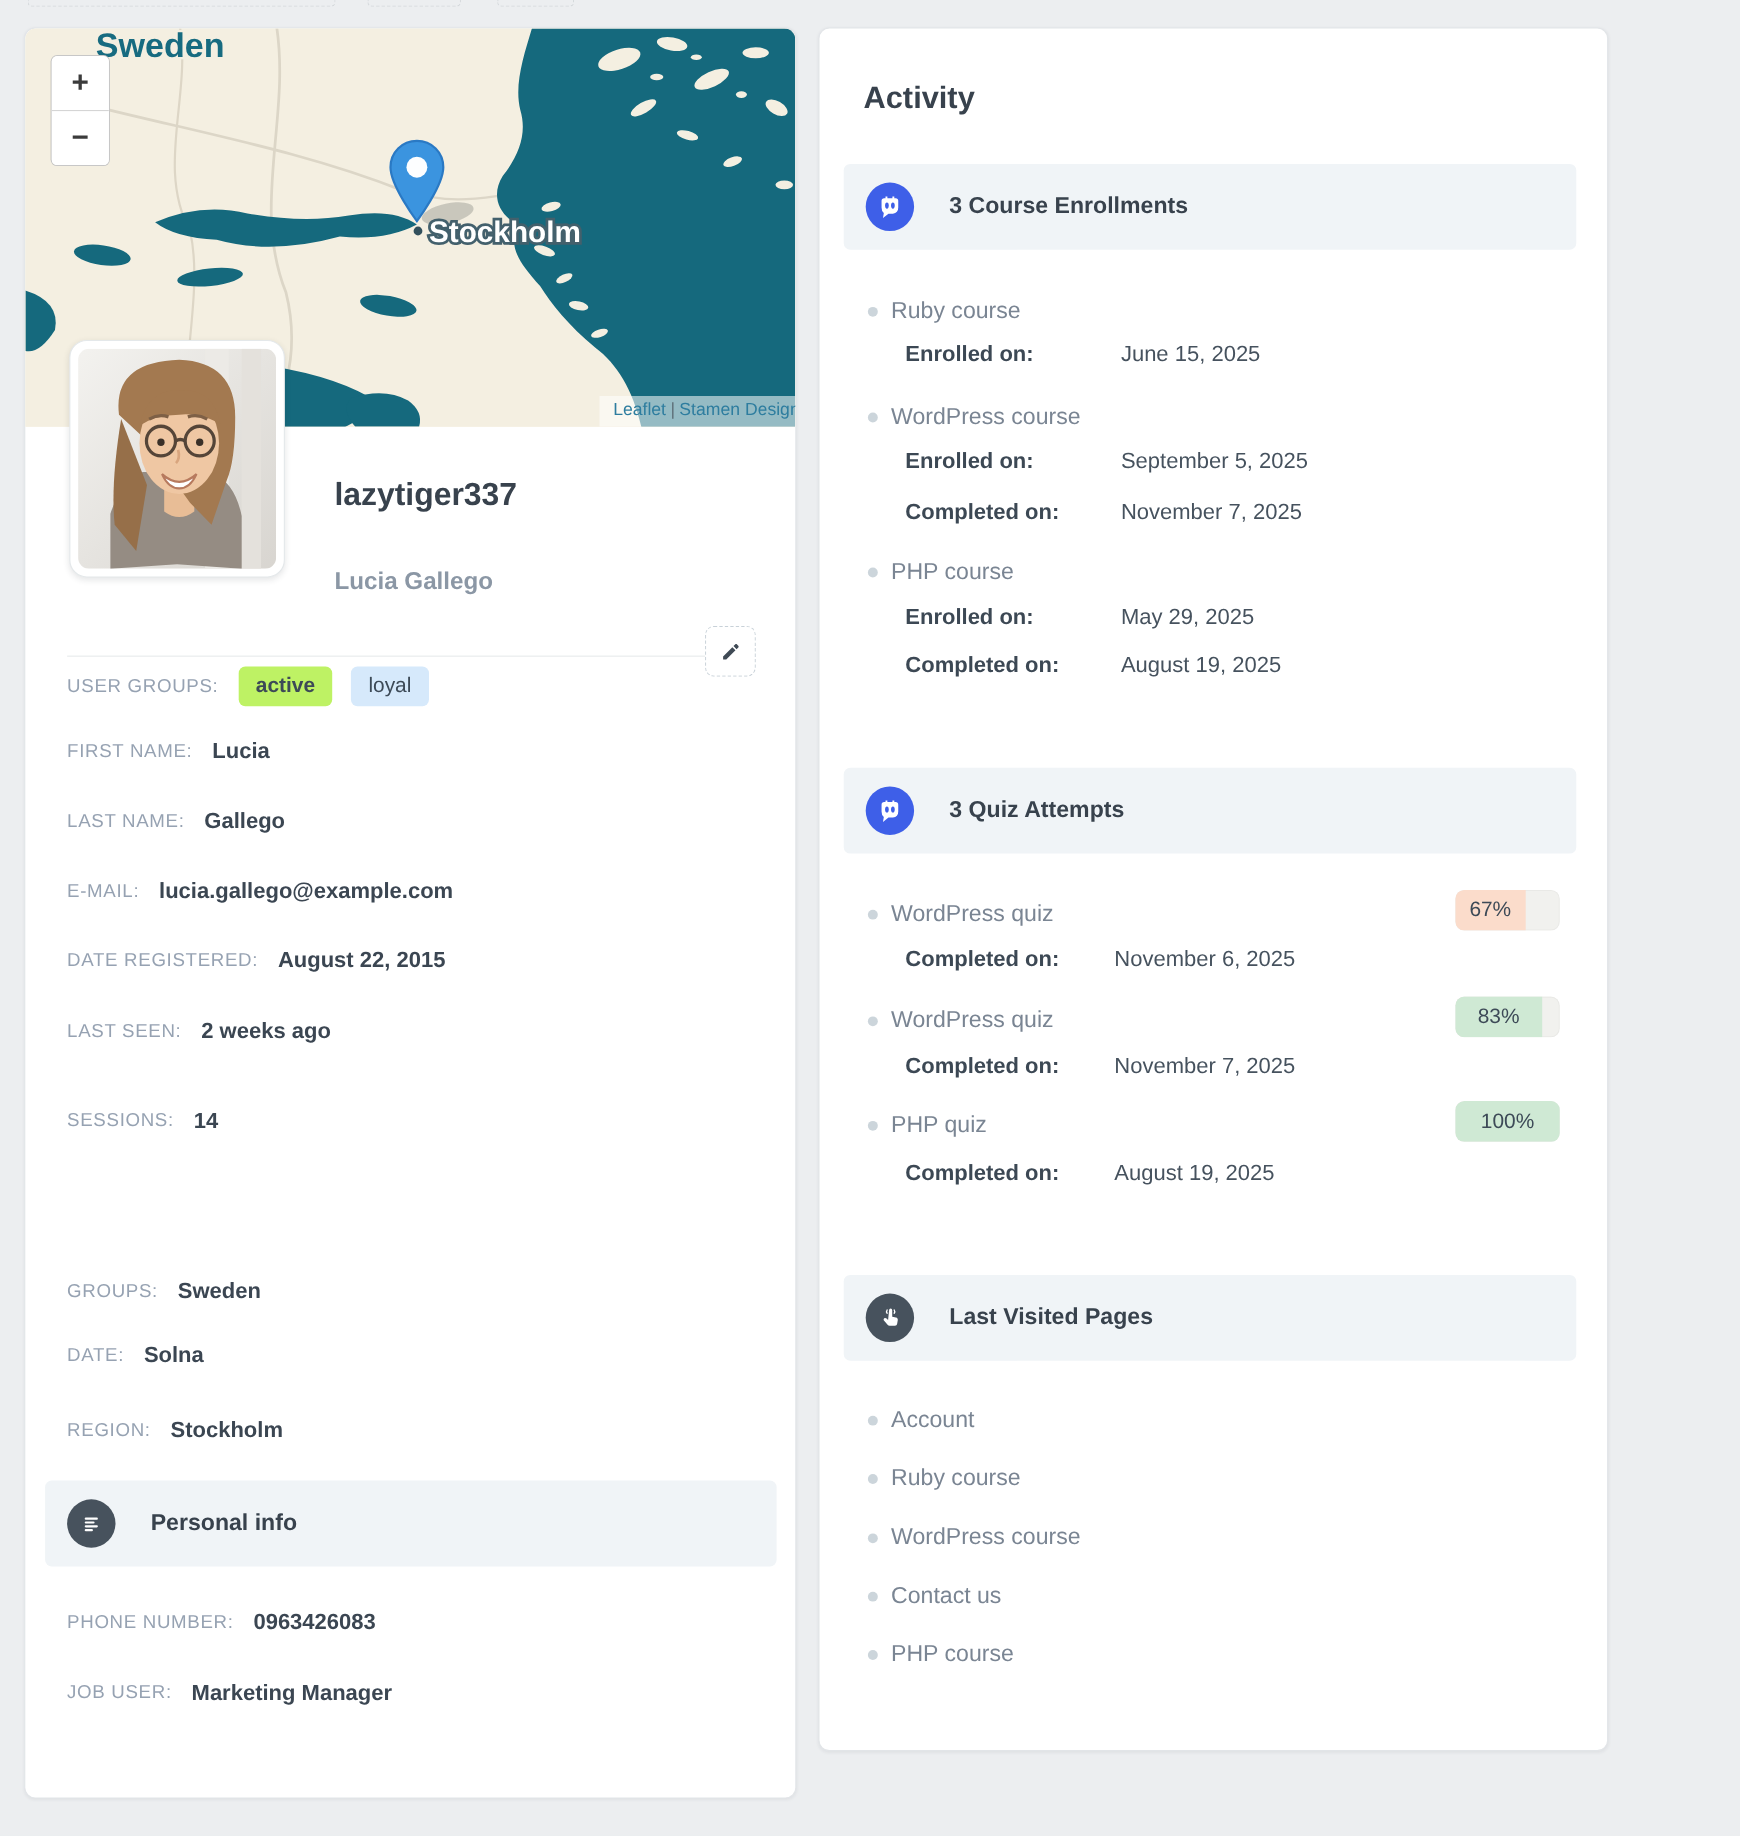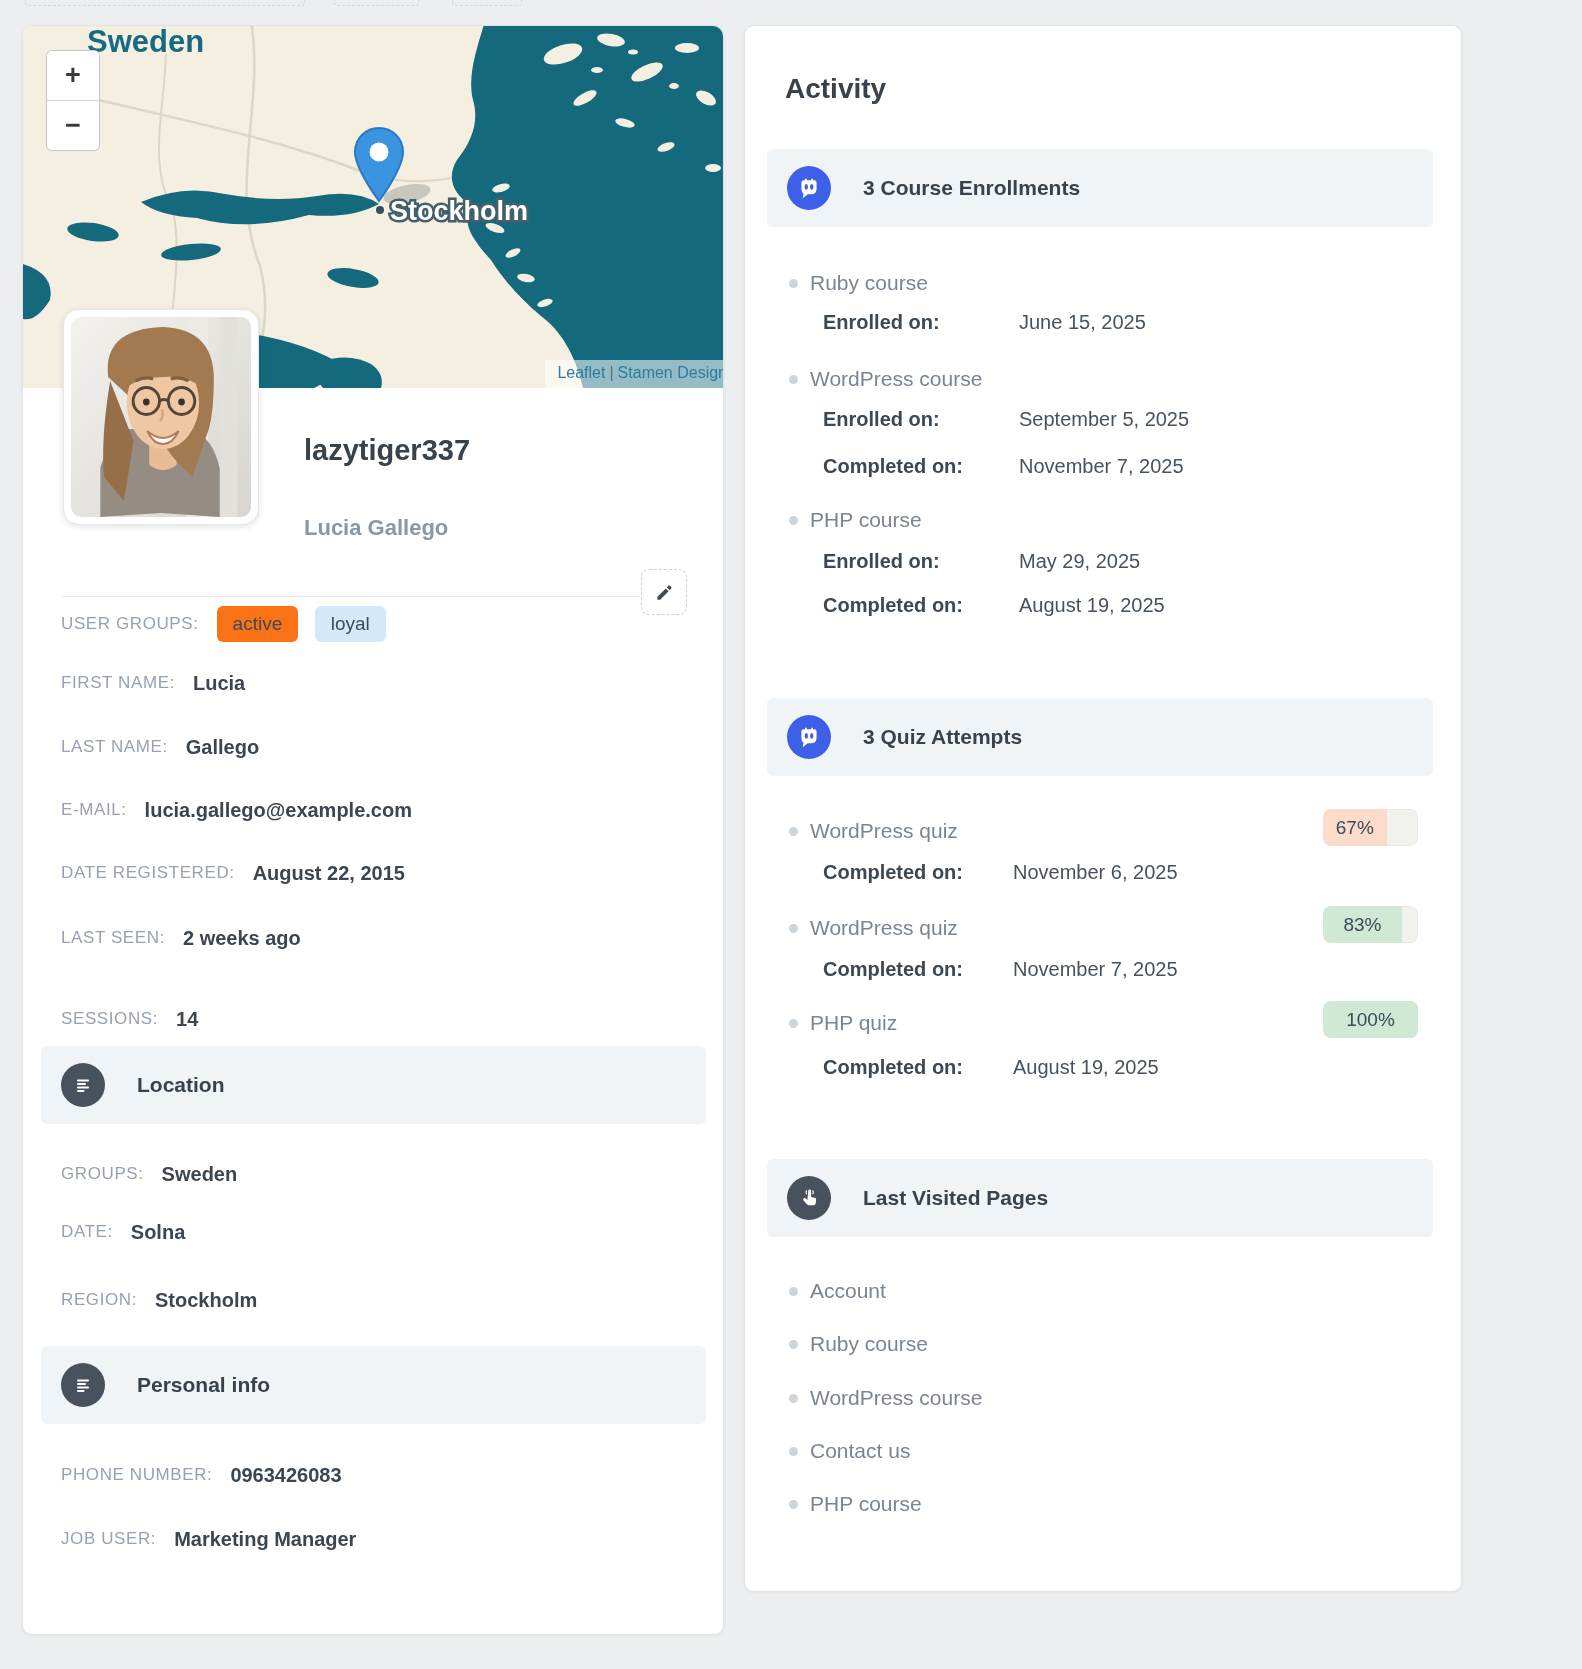--- a/index.html
+++ b/index.html
@@ -33,21 +33,21 @@
   .avatar .ph{width:100%;height:100%;border-radius:10px;overflow:hidden;display:block;}
   .username{position:absolute;left:281px;top:408px;font-size:29px;font-weight:bold;color:#38424d;}
   .fullname{position:absolute;left:281px;top:489px;font-size:22px;font-weight:bold;color:#8b97a5;}
   .divider{position:absolute;left:38px;right:37px;top:570px;height:1px;background:#e7eaec;}
 
   
   .frow{position:absolute;left:38px;right:38px;height:42px;display:flex;align-items:center;gap:18px;}
   .flabel{font-size:17px;color:#96a2b2;letter-spacing:.6px;white-space:nowrap;}
   .fvalue{font-size:20px;font-weight:bold;color:#3b4652;}
   .gbadge{display:inline-block;font-size:19px;color:#3d4a57;border-radius:6px;padding:7px 16px;margin-right:12px;}
-  .gbadge.active{background:#f97316;}
+  .gbadge.active{background:#bef264;font-weight:bold;}
   .gbadge.loyal{background:#d6e9fb;}
   .editbtn{position:absolute;right:36px;top:543px;width:44px;height:44px;border:1px dashed #c8d1d8;
            border-radius:8px;background:#fff;display:flex;align-items:center;justify-content:center;cursor:pointer;}
 
   
   .band{position:absolute;background:#f0f4f7;border-radius:6px;display:flex;align-items:center;}
   .left-card .band{left:18px;right:17px;height:78px;}
   .right-card .band{left:22px;right:28px;height:78px;}
   .cicon{width:44px;height:44px;border-radius:50%;background:#47525d;margin-left:20px;flex:0 0 auto;
          display:flex;align-items:center;justify-content:center;}
@@ -214,33 +214,20 @@
     </div>
     <div class="frow" style="top:891px;">
       <span class="flabel">LAST SEEN:</span>
       <span class="fvalue">2 weeks ago</span>
     </div>
     <div class="frow" style="top:972px;">
       <span class="flabel">SESSIONS:</span>
       <span class="fvalue">14</span>
     </div>
 
-    <div class="band" style="top:1020px;">
-      <span class="cicon">
-        <svg width="20" height="20" viewBox="0 0 20 20">
-            <g fill="#fff">
-              <rect x="4" y="4.6" width="12" height="2" rx="1"></rect>
-              <rect x="4" y="8.1" width="9" height="2" rx="1"></rect>
-              <rect x="4" y="11.6" width="12" height="2" rx="1"></rect>
-              <rect x="4" y="15.1" width="7.5" height="2" rx="1"></rect>
-            </g>
-          </svg>
-      </span>
-      <span class="band-title">Location</span>
-    </div>
     <div class="frow" style="top:1127px;">
       <span class="flabel">GROUPS:</span>
       <span class="fvalue">Sweden</span>
     </div>
     <div class="frow" style="top:1185px;">
       <span class="flabel">DATE:</span>
       <span class="fvalue">Solna</span>
     </div>
     <div class="frow" style="top:1253px;">
       <span class="flabel">REGION:</span>

